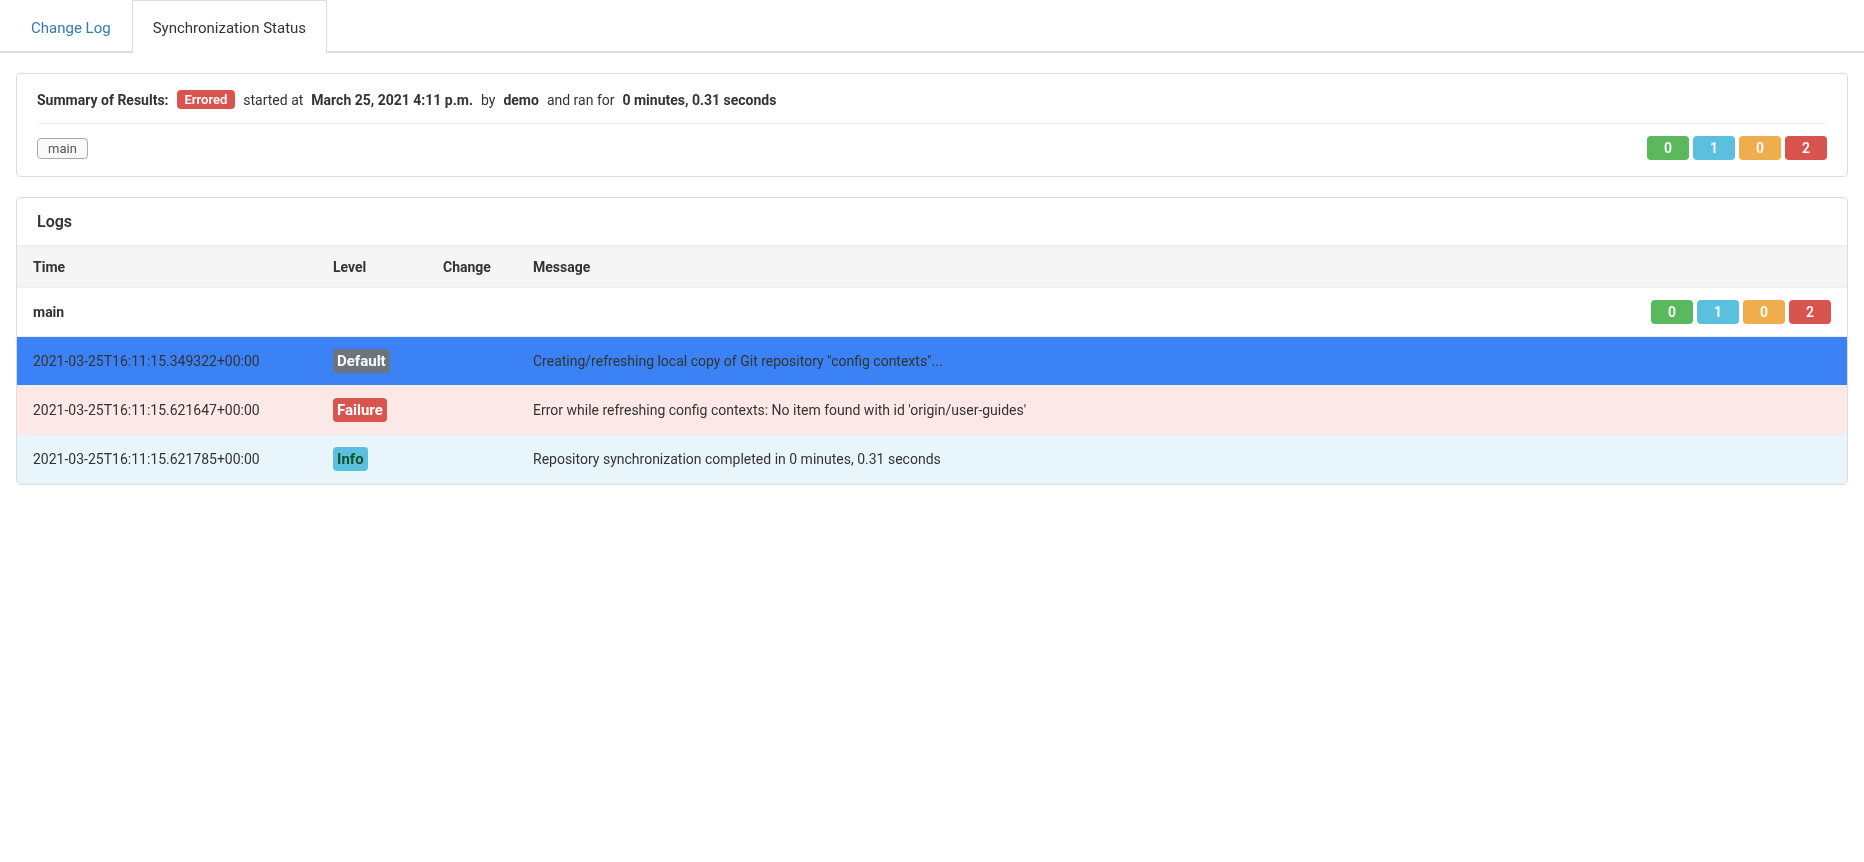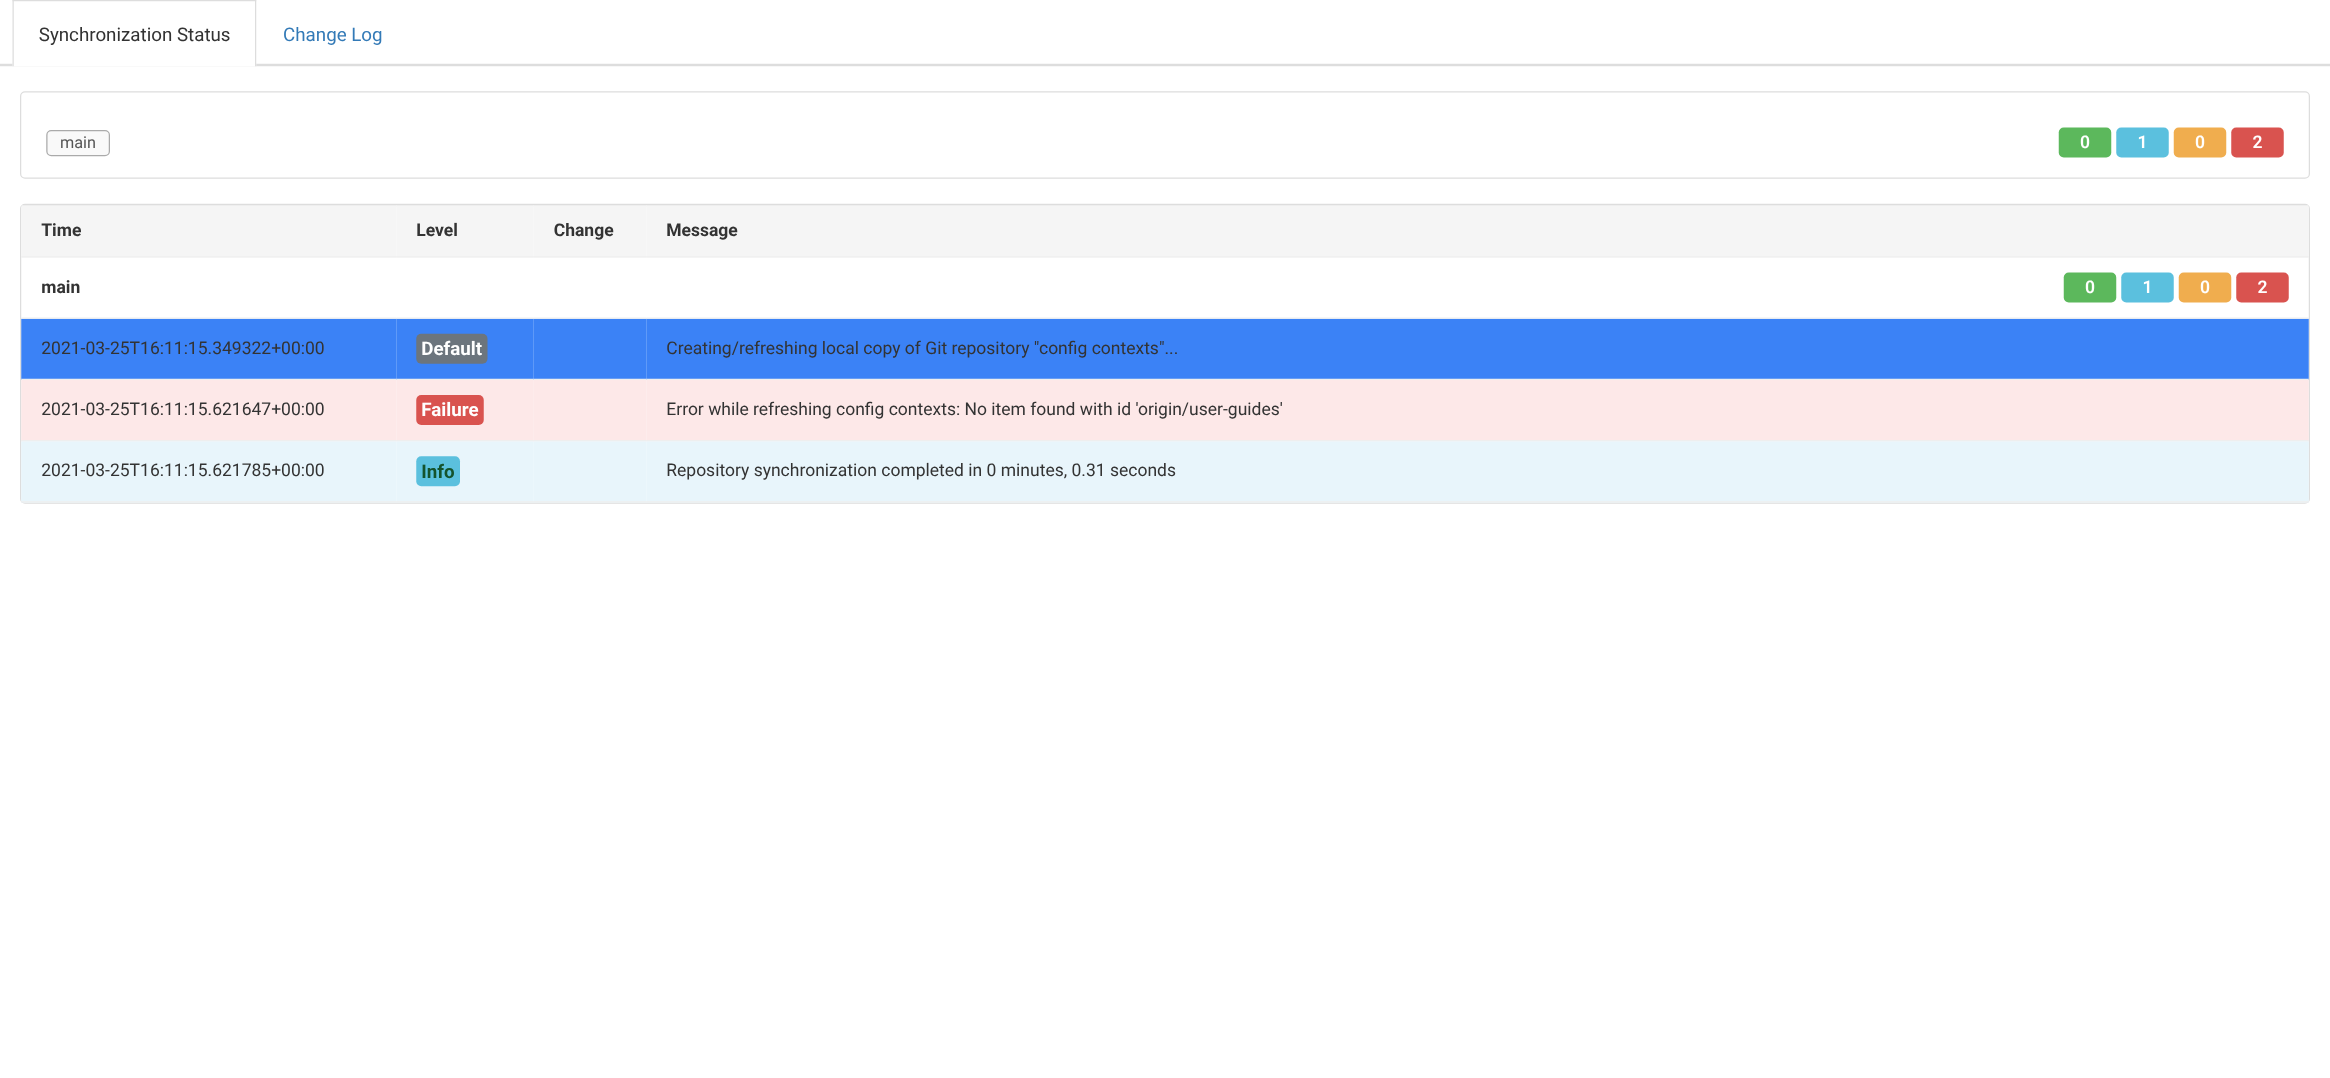--- a/index.html
+++ b/index.html
@@ -166,39 +166,50 @@
       display: inline-block;
     }
     .level-badge.default { background: #6c757d; }
     .level-badge.failure { background: #d9534f; }
     .level-badge.info    { background: #5bc0de; color: #14532d; }
   </style>
 </head>
 <body>
 
 <div class="tabs">
+  <div class="tab">Change Log</div>
   <div class="tab active">Synchronization Status</div>
-  <div class="tab">Change Log</div>
 </div>
 
 <div class="content">
 
   <div class="summary-card">
+    <div class="summary-row">
+      <b>Summary of Results:</b>
+      <span class="badge-errored">Errored</span>
+      <span>started at</span>
+      <b>March 25, 2021 4:11 p.m.</b>
+      <span>by</span>
+      <b>demo</b>
+      <span>and ran for</span>
+      <b>0 minutes, 0.31 seconds</b>
+    </div>
     <div class="branch-row">
       <span class="branch-tag">main</span>
       <div class="count-badges">
         <span class="count-badge green">0</span>
         <span class="count-badge blue">1</span>
         <span class="count-badge orange">0</span>
         <span class="count-badge red">2</span>
       </div>
     </div>
   </div>
 
   <div class="logs-card">
+    <div class="logs-header">Logs</div>
     <table class="log-table">
       <thead>
         <tr>
           <th class="col-time">Time</th>
           <th class="col-level">Level</th>
           <th class="col-object">Change</th>
           <th class="col-msg">Message</th>
         </tr>
       </thead>
       <tbody id="log-tbody">

